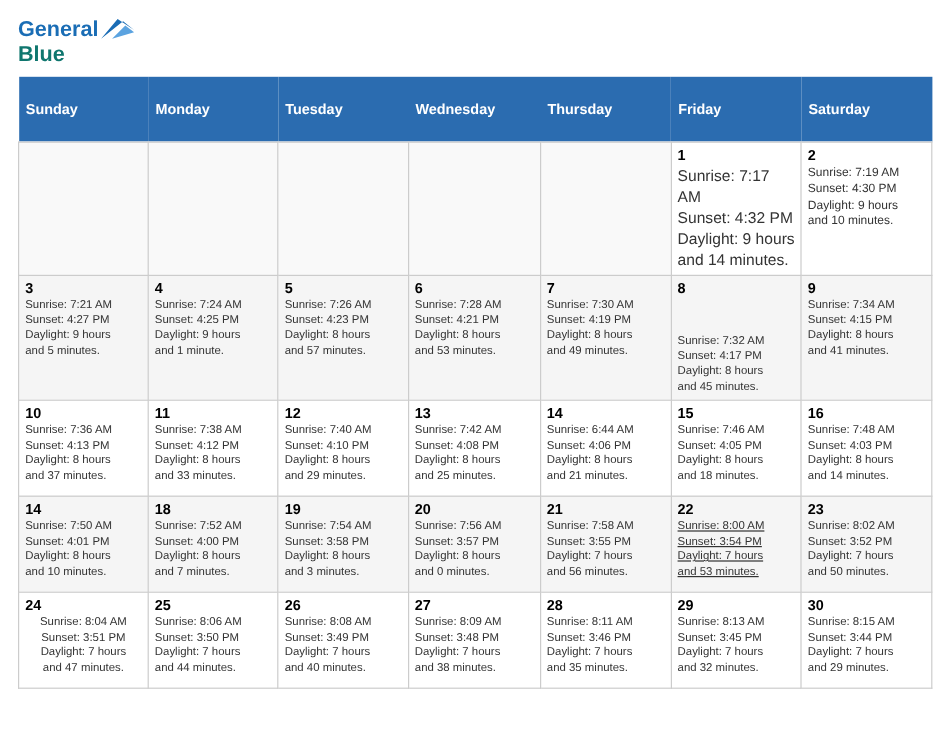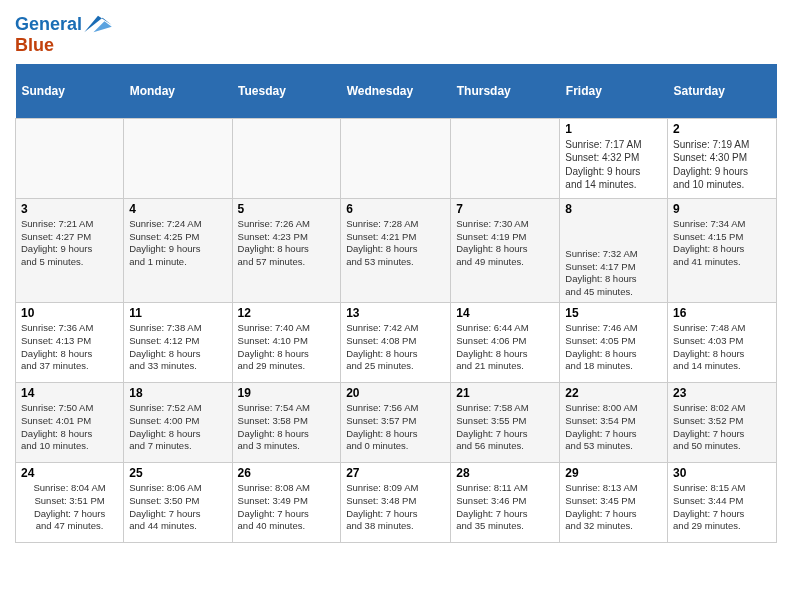--- a/index.html
+++ b/index.html
@@ -110,21 +110,21 @@
       <div>
         <div style="display:flex;align-items:center;">
           <span class="logo-text">
             <span>General</span>
           </span>
           <svg class="logo-icon" viewBox="0 0 30 24" xmlns="http://www.w3.org/2000/svg">
             <polygon points="0,20 15,2 30,12 20,4" fill="#1a6cb5"></polygon>
             <polygon points="10,20 22,8 30,14" fill="#5ba3e0"></polygon>
           </svg>
         </div>
-        <div class="logo-text" style="color:#c2410c;">Blue</div>
+        <div class="logo-text" style="color:#0f766e;">Blue</div>
       </div>
     </div>
     <div class="title-block">
       <div class="month-title"></div>
       <div class="location-title"></div>
     </div>
   </div>
 
   <table>
     <thead>
@@ -140,21 +140,21 @@
     </thead>
     <tbody id="calendar-body">
     <tr class="row-white">
           <td class="empty"></td>
           <td class="empty"></td>
           <td class="empty"></td>
           <td class="empty"></td>
           <td class="empty"></td>
           <td>
             <span class="day-num">1</span>
-            <div class="day-info" style="font-size: 10px; line-height: 1.35; white-space: pre-line;">Sunrise: 7:17 AM
+            <div class="day-info" style="font-size: 13px; line-height: 1.35; white-space: pre-line;">Sunrise: 7:17 AM
 Sunset: 4:32 PM
 Daylight: 9 hours
 and 14 minutes.</div>
           </td>
           <td>
             <span class="day-num">2</span>
             <div class="day-info" style="font-size: 10px; line-height: 1.35; white-space: pre-line;">Sunrise: 7:19 AM
 Sunset: 4:30 PM
 Daylight: 9 hours
 and 10 minutes.</div>
@@ -293,21 +293,21 @@
           </td>
           <td>
             <span class="day-num">21</span>
             <div class="day-info" style="font-size: 9.5px; line-height: 1.35; white-space: pre-line;">Sunrise: 7:58 AM
 Sunset: 3:55 PM
 Daylight: 7 hours
 and 56 minutes.</div>
           </td>
           <td>
             <span class="day-num">22</span>
-            <div class="day-info" style="font-size: 9.5px; line-height: 1.35; white-space: pre-line;">Sunrise: 8:00 AM
+            <div class="day-info" style="font-size: 9.5px; line-height: 1.35; white-space: pre-line; text-decoration: underline;">Sunrise: 8:00 AM
 Sunset: 3:54 PM
 Daylight: 7 hours
 and 53 minutes.</div>
           </td>
           <td>
             <span class="day-num">23</span>
             <div class="day-info" style="font-size: 9.5px; line-height: 1.35; white-space: pre-line;">Sunrise: 8:02 AM
 Sunset: 3:52 PM
 Daylight: 7 hours
 and 50 minutes.</div>

